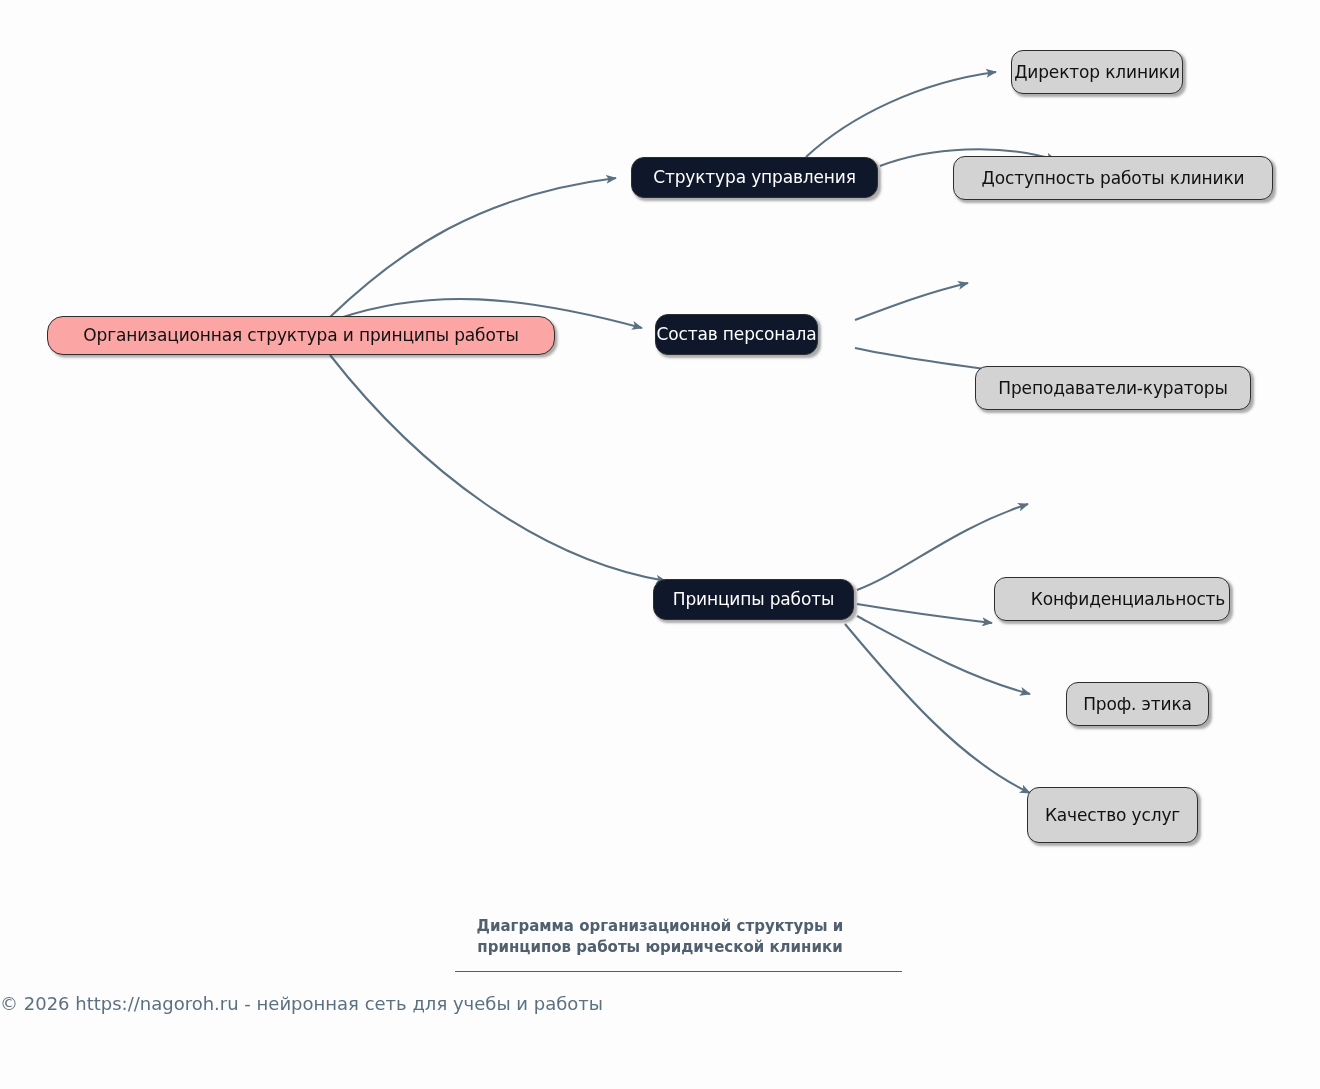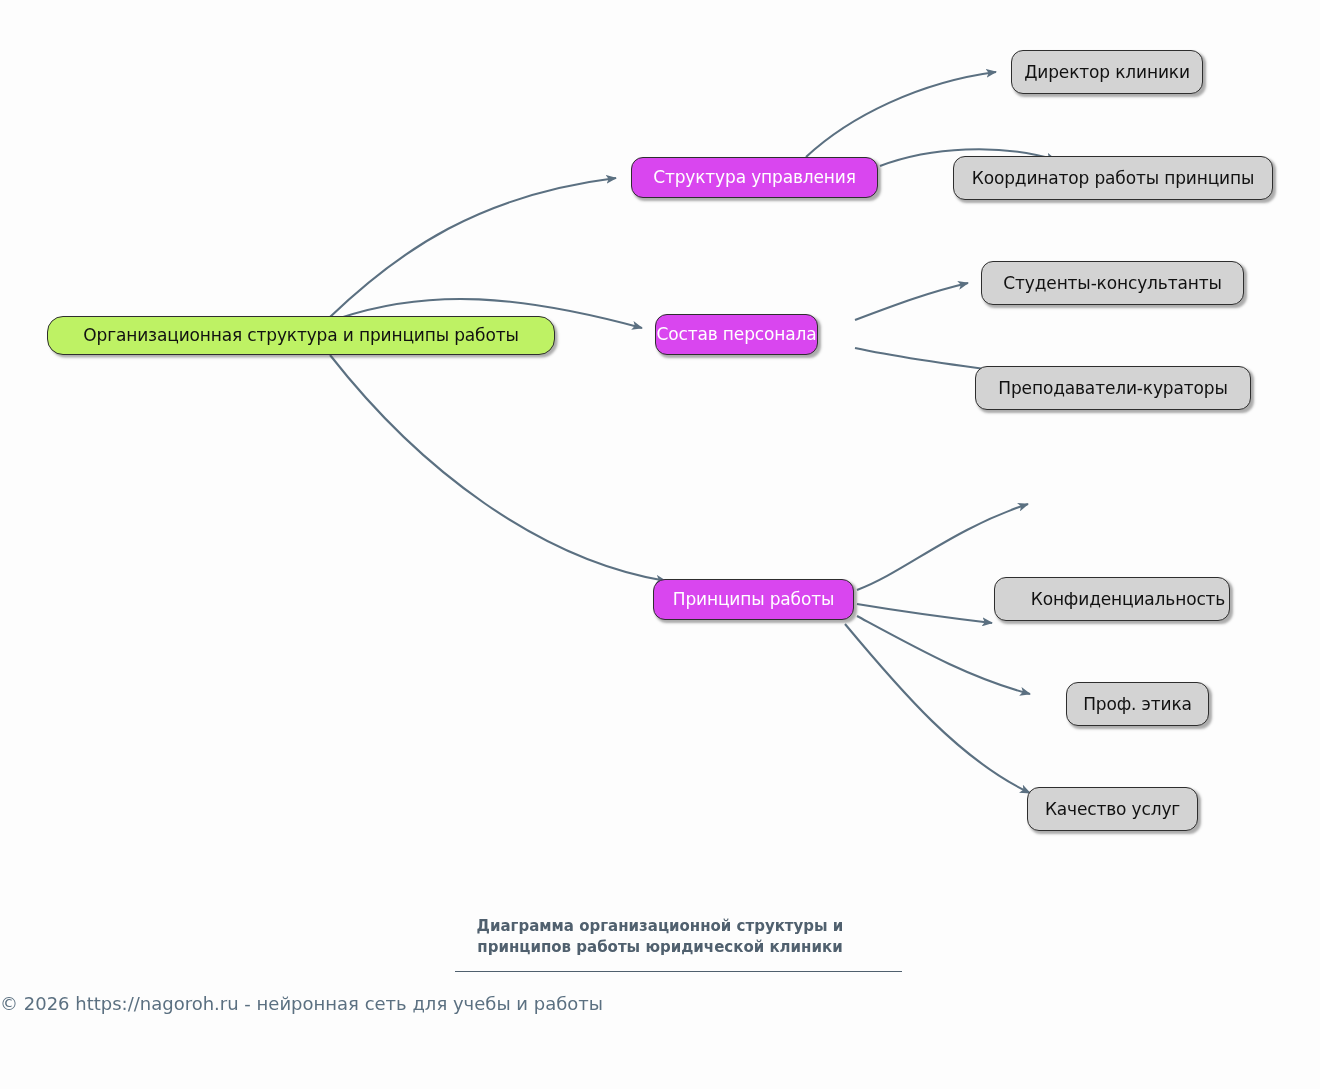--- a/index.html
+++ b/index.html
@@ -34,25 +34,26 @@
     border: 1.3px solid #2e2e2e;
     box-shadow: 2.5px 2.5px 2.5px rgba(70,70,70,0.45);
     white-space: nowrap;
     font-family: "DejaVu Sans", sans-serif;
     font-size: 17px;
     color: #111111;
     letter-spacing: -0.15px;
     line-height: 1;
   }
   .node-root {
-    background: #bef264;
+    background: #fca5a5;
     border-radius: 16px;
   }
   .node-branch {
-    background: #d946ef;
+    background: #0f172a;
+    border-radius: 13px;
   }
   .node-leaf {
     background: #d3d3d3;
   }
   .node-label {
     pointer-events: none;
   }
   #footer-title {
     position: absolute;
     left: 0;
@@ -116,47 +117,44 @@
     </g>
   </svg>
 
   <div class="node node-root" style="left:47px; top:316px; width:508px; height:39px;">
     <span class="node-label">Организационная структура и принципы работы</span>
   </div>
 
   <div class="node node-branch" style="left:631px; top:157px; width:247px; height:41px; color:#ffffff;">
     <span class="node-label">Структура управления</span>
   </div>
-  <div class="node node-leaf" style="left:1011px; top:50px; width:192px; height:44px;text-align:right;">
+  <div class="node node-leaf" style="left:1011px; top:50px; width:172px; height:44px;text-align:right;">
     <span class="node-label">Директор клиники</span>
   </div>
   <div class="node node-leaf" style="left:953px; top:156px; width:320px; height:44px;">
-    <span class="node-label">Координатор работы принципы</span>
+    <span class="node-label">Доступность работы клиники</span>
   </div>
 
   <div class="node node-branch" style="left:655px; top:314px; width:163px; height:41px; color:#ffffff;">
     <span class="node-label">Состав персонала</span>
-  </div>
-  <div class="node node-leaf" style="left:981px; top:261px; width:263px; height:44px;">
-    <span class="node-label">Студенты-консультанты</span>
   </div>
   <div class="node node-leaf" style="left:975px; top:366px; width:276px; height:44px;">
     <span class="node-label">Преподаватели-кураторы</span>
   </div>
 
   <div class="node node-branch" style="left:653px; top:579px; width:201px; height:41px; color:#ffffff;">
     <span class="node-label">Принципы работы</span>
   </div>
   <div class="node node-leaf" style="left:994px; top:577px; width:236px; height:44px;padding-left:32px;">
     <span class="node-label">Конфиденциальность</span>
   </div>
   <div class="node node-leaf" style="left:1066px; top:682px; width:143px; height:44px;">
     <span class="node-label">Проф. этика</span>
   </div>
-  <div class="node node-leaf" style="left:1027px; top:787px; width:171px; height:44px;">
+  <div class="node node-leaf" style="left:1027px; top:787px; width:171px; height:56px;">
     <span class="node-label">Качество услуг</span>
   </div>
 
   <div id="footer-title">
     <div>Диаграмма организационной структуры и</div>
     <div>принципов работы юридической клиники</div>
   </div>
   <div id="footer-divider"></div>
   <div id="footer-credit">© 2026 https://nagoroh.ru - нейронная сеть для учебы и работы</div>
 

